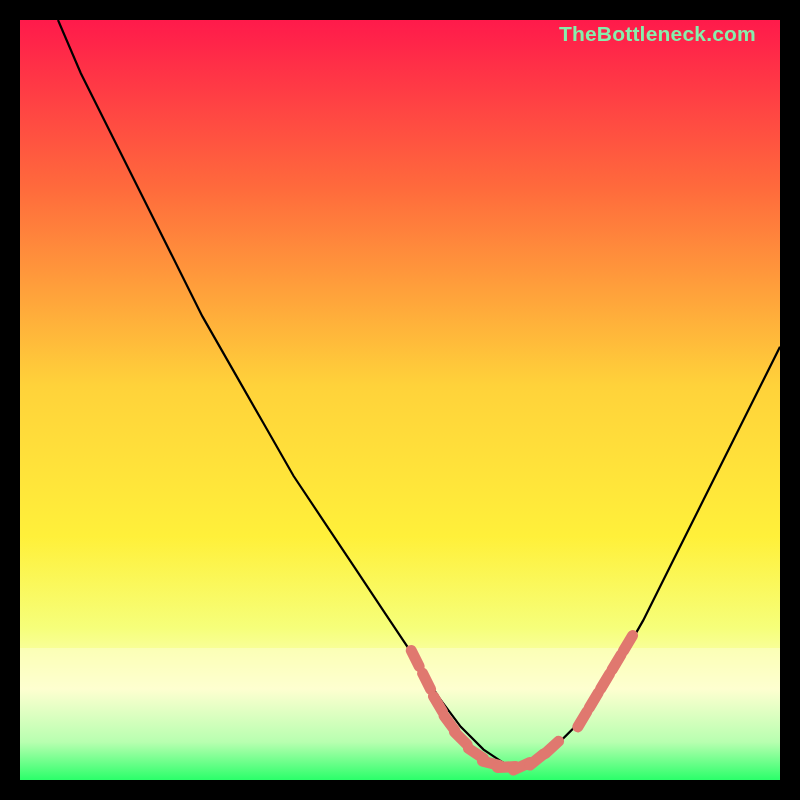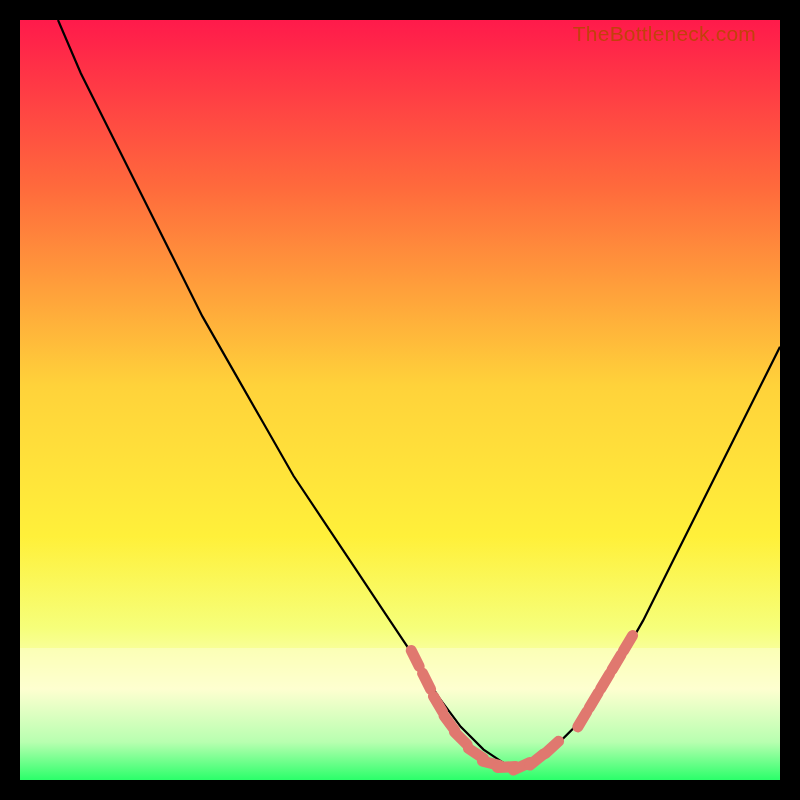--- a/index.html
+++ b/index.html
@@ -23,23 +23,23 @@
     position: absolute;
     left: 0;
     top: 0;
     width: 760px;
     height: 760px;
   }
   .watermark {
     position: absolute;
     top: 2px;
     right: 24px;
-    color: #c2410c;
+    color: #86efac;
     font-size: 21px;
-    font-weight: 400;
+    font-weight: 700;
     letter-spacing: 0.2px;
   }
 </style>
 </head>
 <body>
 
 <div class="frame">
 
   <svg class="plot" viewBox="0 0 760 760" preserveAspectRatio="none">
     <defs>

